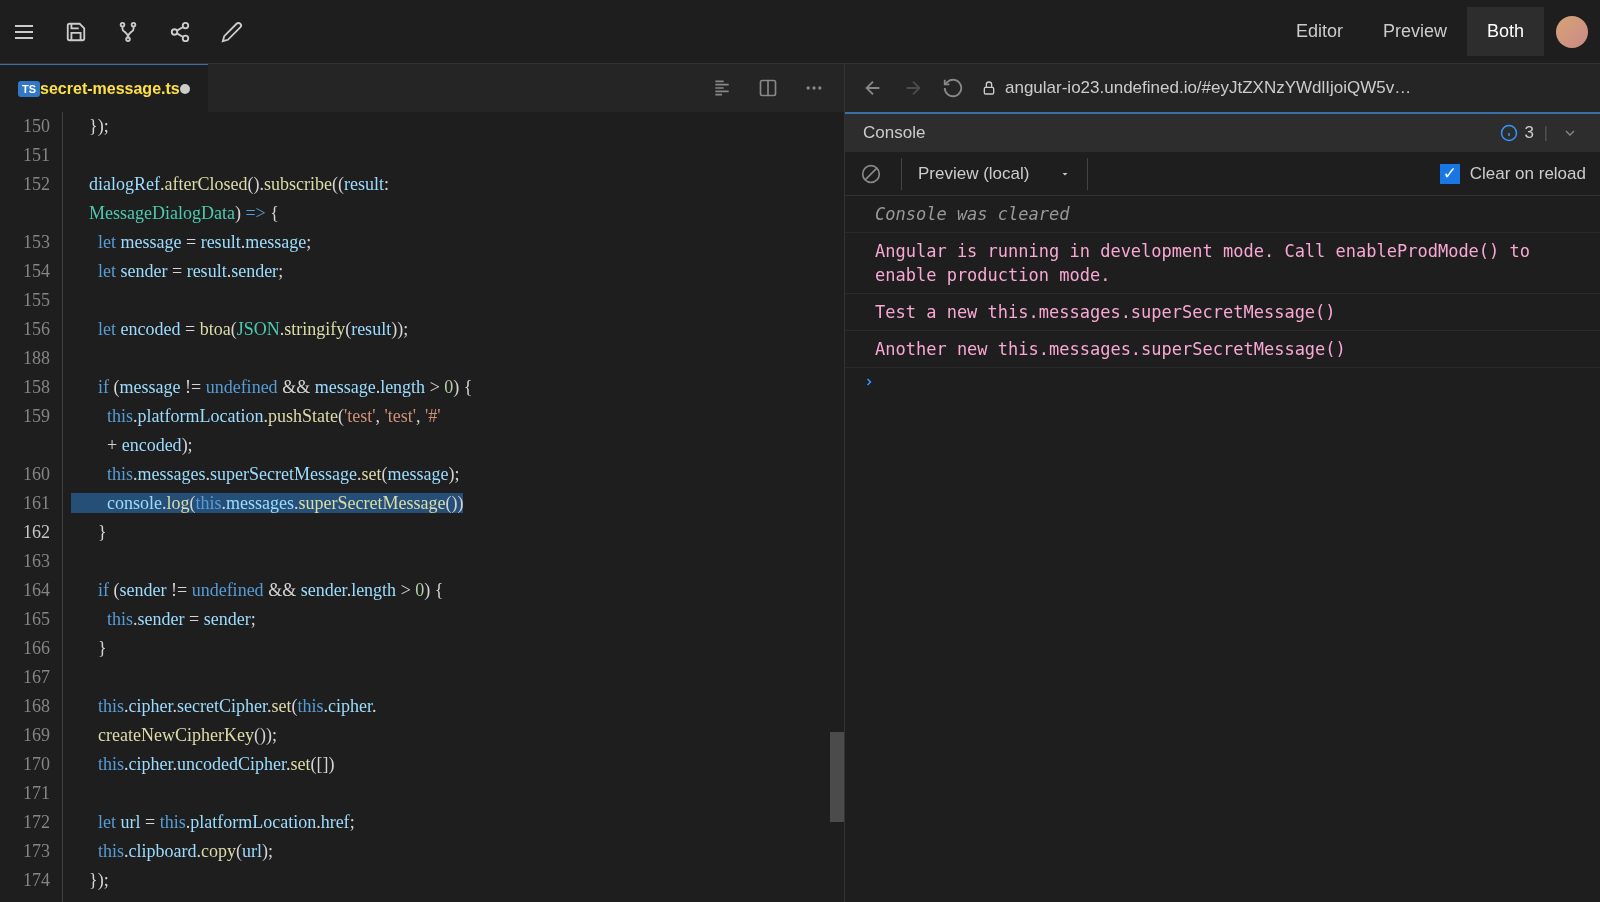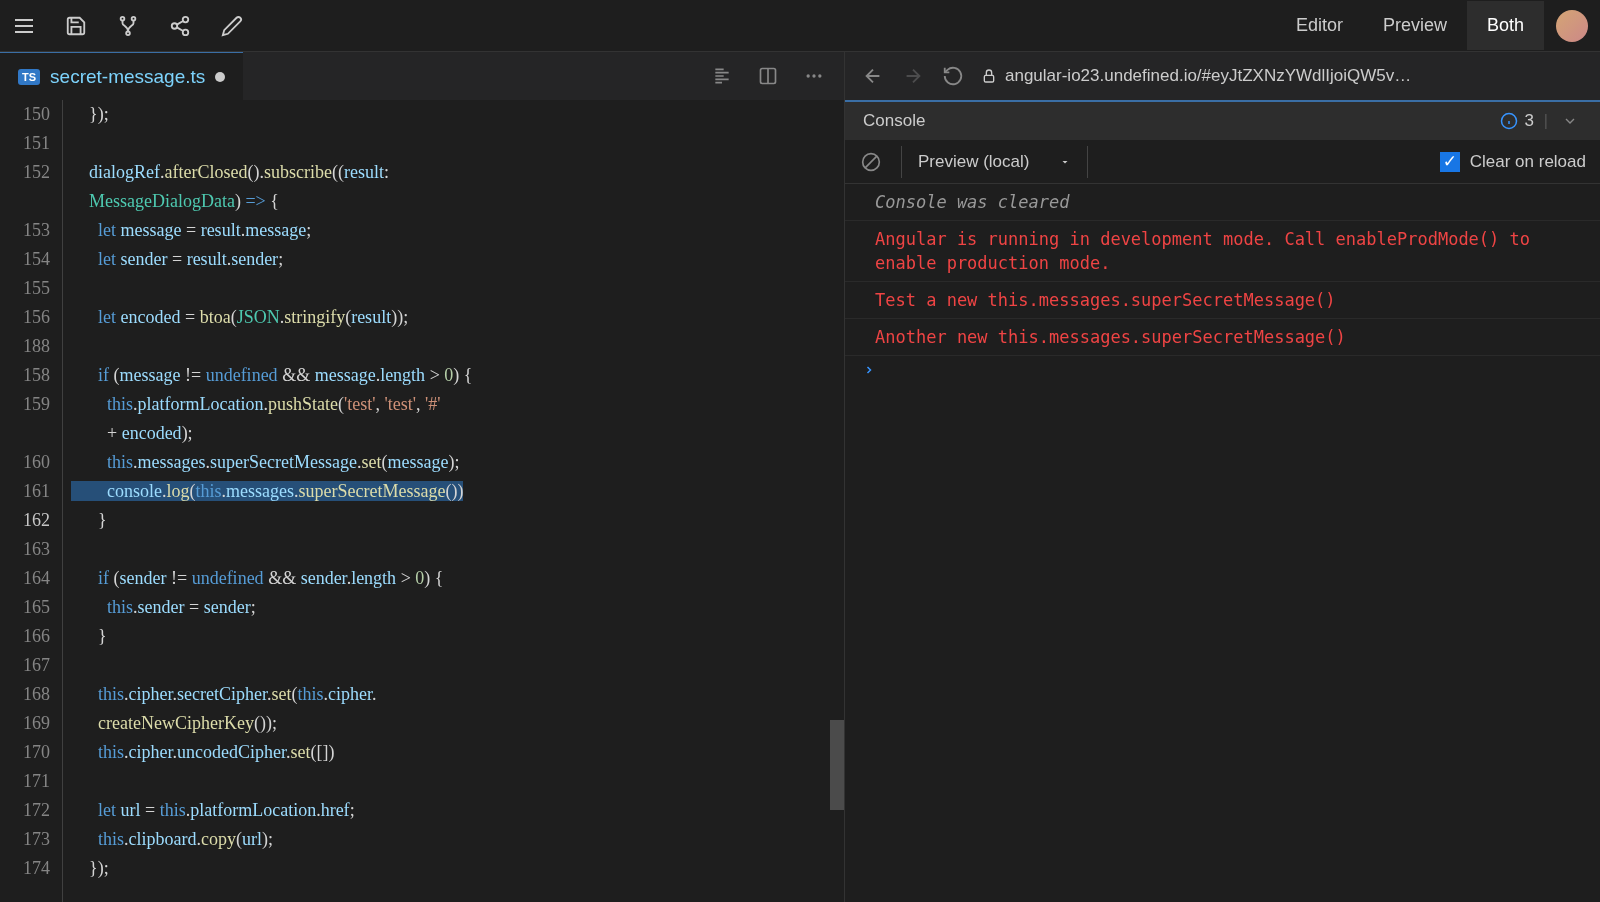--- a/index.html
+++ b/index.html
@@ -5,21 +5,21 @@
 * { margin: 0; padding: 0; box-sizing: border-box; }
 body {
   width: 1600px;
   height: 902px;
   background: #1e1e1e;
   font-family: -apple-system, BlinkMacSystemFont, "Segoe UI", sans-serif;
   color: #ccc;
   overflow: hidden;
 }
 .top-toolbar {
-  height: 52px;
+  height: 64px;
   background: #1e1e1e;
   display: flex;
   align-items: center;
   padding: 0 12px;
   border-bottom: 1px solid #333;
 }
 .toolbar-left { display: flex; gap: 28px; align-items: center; }
 .toolbar-icon {
   width: 24px; height: 24px;
   display: flex; align-items: center; justify-content: center;
@@ -55,35 +55,34 @@
 }
 .file-tab-bar {
   height: 48px;
   background: #252526;
   display: flex;
   align-items: center;
 }
 .file-tab {
   display: flex;
   align-items: center;
-  gap: 10px;
   padding: 17px 18px;
   height: 100%;
   background: #1e1e1e;
   border-top: 1px solid #3a6ea5;
 }
 .ts-badge {
   background: #3178c6;
   color: white;
   font-size: 11px;
   font-weight: bold;
   padding: 2px 4px;
   border-radius: 3px;
 }
-.file-name { color: #7dd3fc; font-size: 19px; }
+.file-name { color: #fde047; font-size: 16px; font-weight: bold; }
 .file-dirty {
   width: 10px; height: 10px;
   border-radius: 50%;
   background: #ccc;
 }
 .file-tab-right {
   margin-left: auto;
   display: flex;
   gap: 22px;
   padding-right: 18px;
@@ -254,21 +253,21 @@
 }
 .console-log {
   flex: 1;
   font-family: "SFMono-Regular", Consolas, monospace;
   font-size: 17px;
   line-height: 24px;
 }
 .log-entry {
   padding: 6px 30px;
   border-bottom: 1px solid #2a2a2a;
-  color: #ef4444;
+  color: #f9a8d4;
 }
 .log-entry.cleared { font-style: italic; color: #999; }
 .log-prompt {
   padding: 8px 18px;
   color: #3794ff;
 }
 svg { display: block; }
 </style>
 </head>
 <body>

